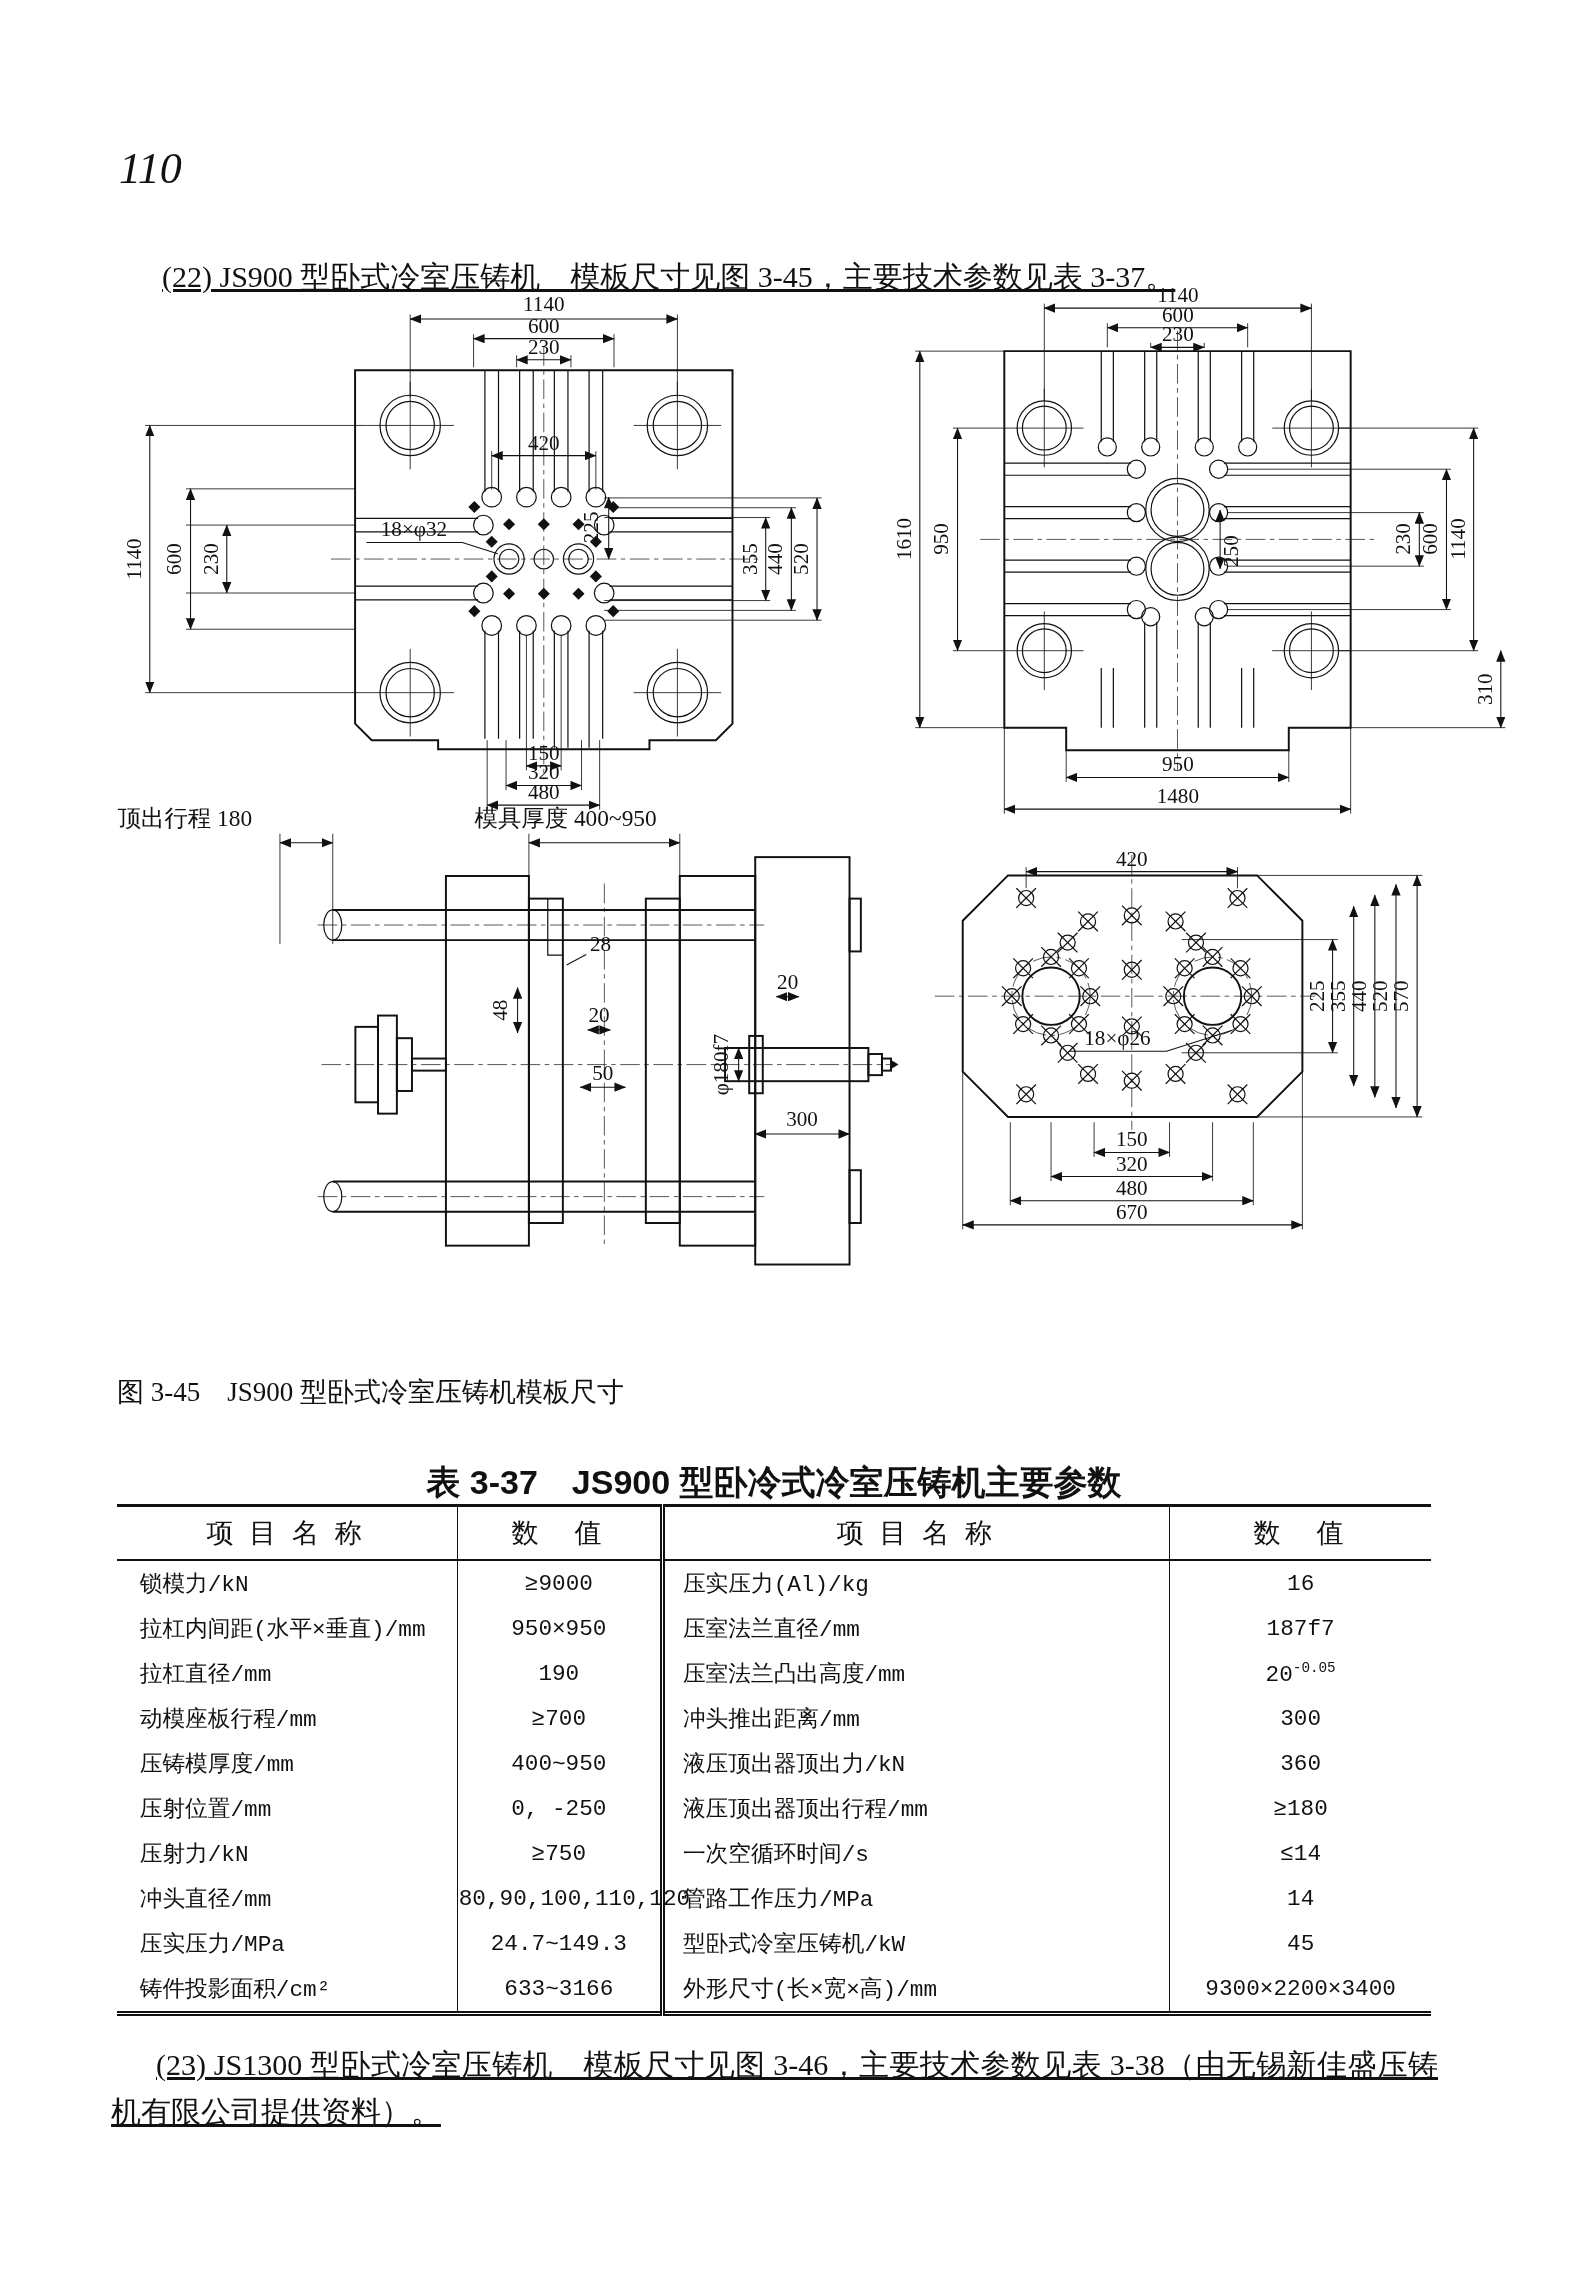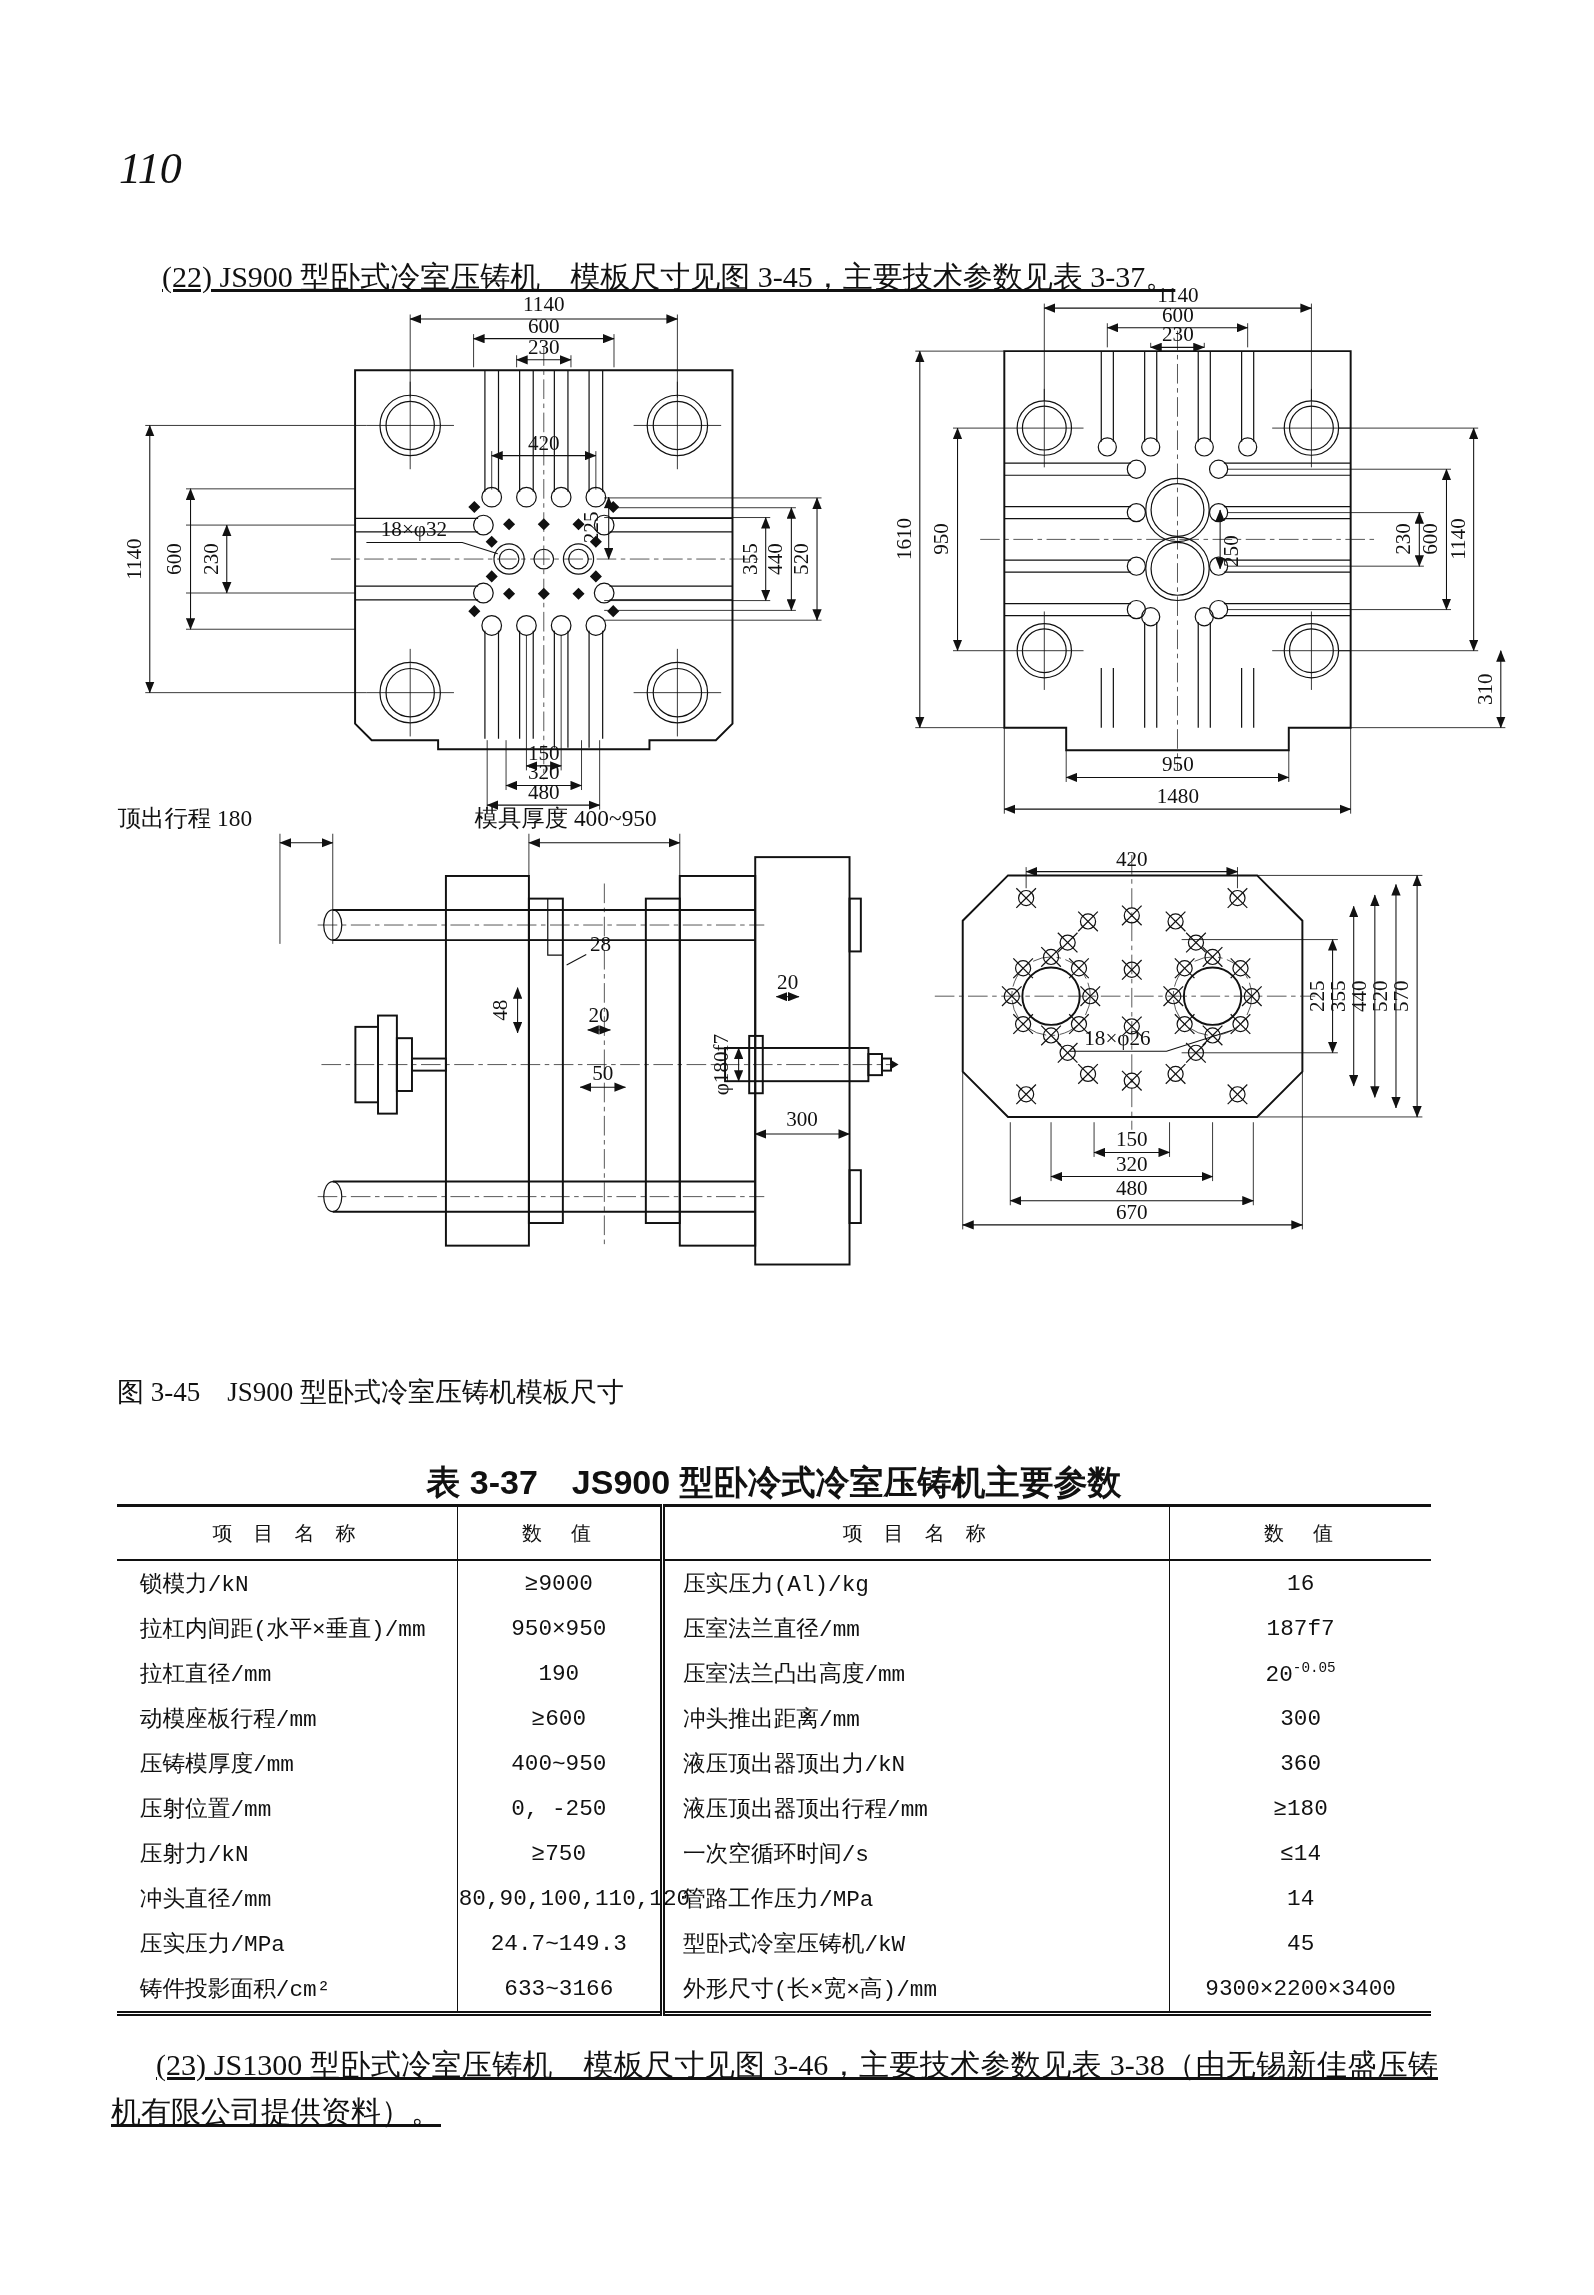--- a/index.html
+++ b/index.html
@@ -7,22 +7,22 @@
         font-family:"Liberation Serif","DejaVu Serif",serif;color:#111;}
   .pagenum{position:absolute;left:119px;top:143px;font-size:44px;font-style:italic;}
   .para{position:absolute;font-size:30px;line-height:1.55;text-align:justify;text-decoration:underline;}
   #p22{left:117px;top:224px;width:1330px;text-indent:1.5em;}
   #p23{left:111px;top:2012px;width:1327px;text-indent:1.5em;}
   .figcap{position:absolute;left:117px;top:1374px;width:1314px;text-align:left;font-size:27px;}
   .tabcap{position:absolute;left:117px;top:1460px;width:1314px;text-align:center;font-size:34px;
           font-weight:bold;font-family:"Liberation Sans","DejaVu Sans",sans-serif;}
   table.params{position:absolute;left:117px;top:1504px;width:1314px;border-collapse:collapse;
           border-top:3.8px solid #111;border-bottom:5.3px double #111;table-layout:fixed;}
-  table.params th{font-size:20px;height:50px;font-weight:normal;letter-spacing:4.5px;
-          border-bottom:2.3px solid #111;text-align:center;font-family:Liberation Mono, monospace;}
+  table.params th{font-size:27px;height:50px;font-weight:normal;letter-spacing:4.5px;
+          border-bottom:2.3px solid #111;text-align:center;}
   table.params td{font-size:22.7px;height:43px;vertical-align:middle;font-family:Liberation Mono, monospace;}
   .params tr > *:nth-child(1){text-align:left;padding-left:22.7px;}
   .params tr > *:nth-child(2){border-left:1.5px solid #111;text-align:center;}
   .params tr > *:nth-child(3){border-left:5.3px double #111;text-align:left;padding-left:18px;}
   .params tr > *:nth-child(4){border-left:1.5px solid #111;text-align:center;}
   .params th:nth-child(1),.params th:nth-child(3){text-align:center;padding-left:0;}
   sup{font-size:14.3px;}
   svg{position:absolute;overflow:visible;}
   .ol{fill:none;stroke:#111;stroke-width:2.6px;}
   .tl{fill:none;stroke:#111;stroke-width:1.6px;}
@@ -377,21 +377,21 @@
           <td>187f7</td>
         </tr>
         <tr>
           <td>拉杠直径/mm</td>
           <td>190</td>
           <td>压室法兰凸出高度/mm</td>
           <td><span>20</span><sup>-0.05</sup></td>
         </tr>
         <tr>
           <td>动模座板行程/mm</td>
-          <td>≥600</td>
+          <td>≥700</td>
           <td>冲头推出距离/mm</td>
           <td>300</td>
         </tr>
         <tr>
           <td>压铸模厚度/mm</td>
           <td>400~950</td>
           <td>液压顶出器顶出力/kN</td>
           <td>360</td>
         </tr>
         <tr>

